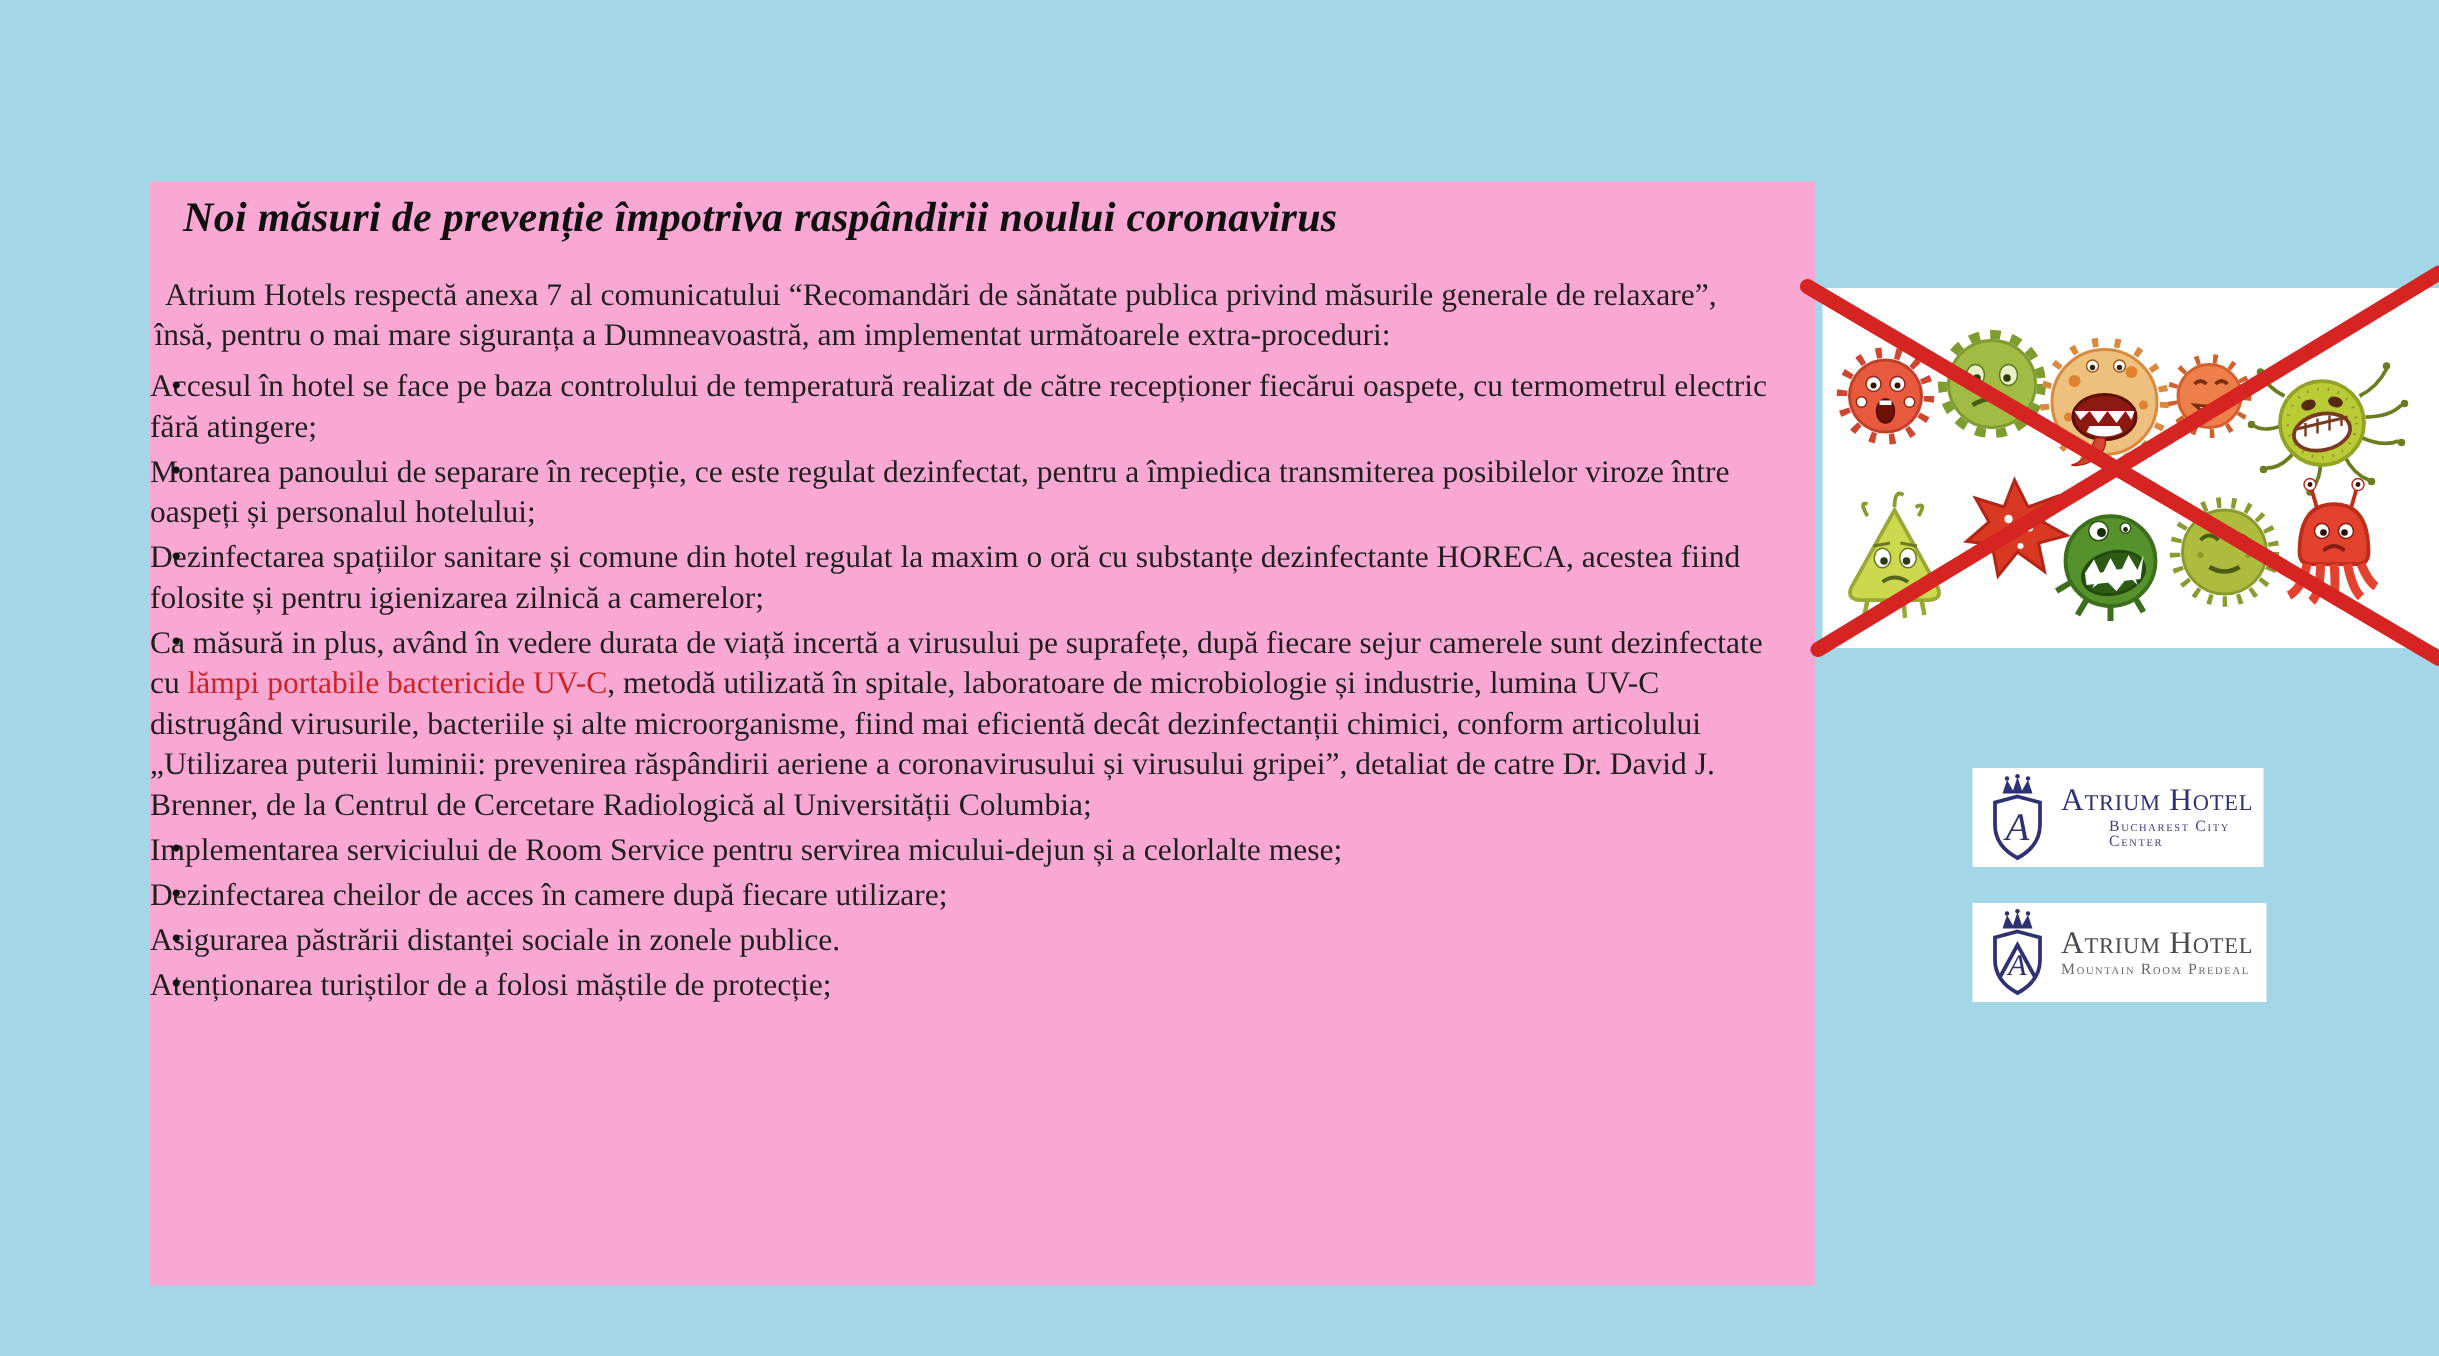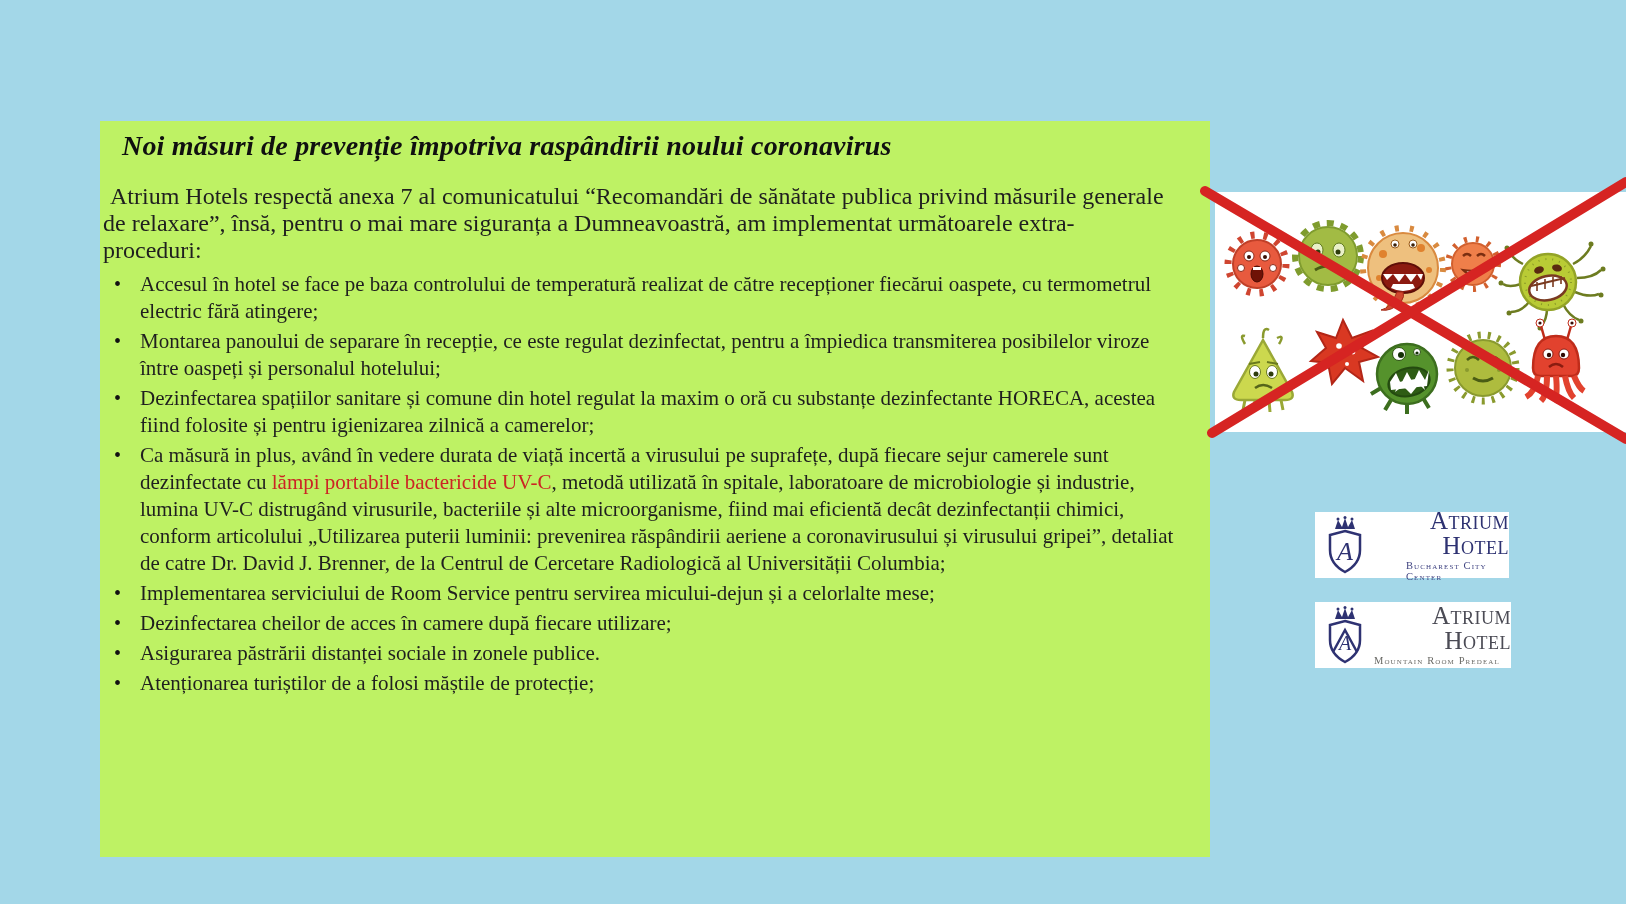--- a/index.html
+++ b/index.html
@@ -1,39 +1,39 @@
 <!DOCTYPE html>
 <html><head>
 <meta charset="utf-8">
 <style>
   html,body{margin:0;padding:0;}
   body{width:1626px;height:904px;overflow:hidden;background:#a3d7e8;font-family:"Liberation Serif",serif;}
   .canvas{position:relative;width:1626px;height:904px;background:#a3d7e8;}
 
   
-  .paper{position:absolute;left:100px;top:121px;width:1110px;height:736px;background:#bef264;color:#1f1f1f;}
+  .paper{position:absolute;left:100px;top:121px;width:1110px;height:736px;background:#f9a8d4;color:#1f1f1f;}
   .paper h1{margin:9px 0 0 22px;font-size:28px;line-height:32px;font-weight:bold;font-style:italic;color:#101010;letter-spacing:.2px;}
-  .intro{margin:21px 0 0 3px;width:1068px;font-size:24px;line-height:27px;text-indent:7px;}
+  .intro{margin:21px 0 0 3px;width:1068px;font-size:21px;line-height:27px;text-indent:7px;}
   .measures{list-style:none;margin:7px 0 0 0;padding:0;width:1085px;}
-  .measures li{position:relative;padding-left:40px;margin-top:3px;font-size:21px;line-height:27px;}
+  .measures li{position:relative;margin-top:3px;font-size:21px;line-height:27px;}
   .measures li::before{content:"•";position:absolute;left:14px;top:0;font-size:20px;color:#111;}
   .hl{color:#cc2424;}
 
   
   .virus-box{position:absolute;left:1215px;top:192px;width:411px;height:240px;background:#ffffff;}
   .virus-box svg{display:block;width:411px;height:240px;}
   .cross{position:absolute;left:1185px;top:172px;width:441px;height:285px;pointer-events:none;}
 
   
   .logo{position:absolute;background:#ffffff;display:flex;align-items:center;gap:7px;padding-left:8px;box-sizing:border-box;}
   .logo-1{left:1315px;top:512px;width:194px;height:66px;}
   .logo-2{left:1315px;top:602px;width:196px;height:66px;}
   .logo .shield{flex:0 0 auto;}
   .logo .ltxt{display:flex;flex-direction:column;line-height:1;}
-  .brand{font-variant:small-caps;font-size:25px;letter-spacing:.5px;text-align:right;}
+  .brand{font-variant:small-caps;font-size:21px;letter-spacing:.5px;}
   .logo-1 .brand{color:#2e3272;}
   .logo-2 .brand{color:#4b4b55;}
   .subtitle{font-variant:small-caps;font-size:10.5px;letter-spacing:1.1px;margin-top:3px;}
   .logo-1 .subtitle{color:#3e4280;margin-left:32px;}
   .logo-2 .subtitle{color:#6a6a66;}
 </style>
 </head>
 <body>
 
 <div class="canvas">

